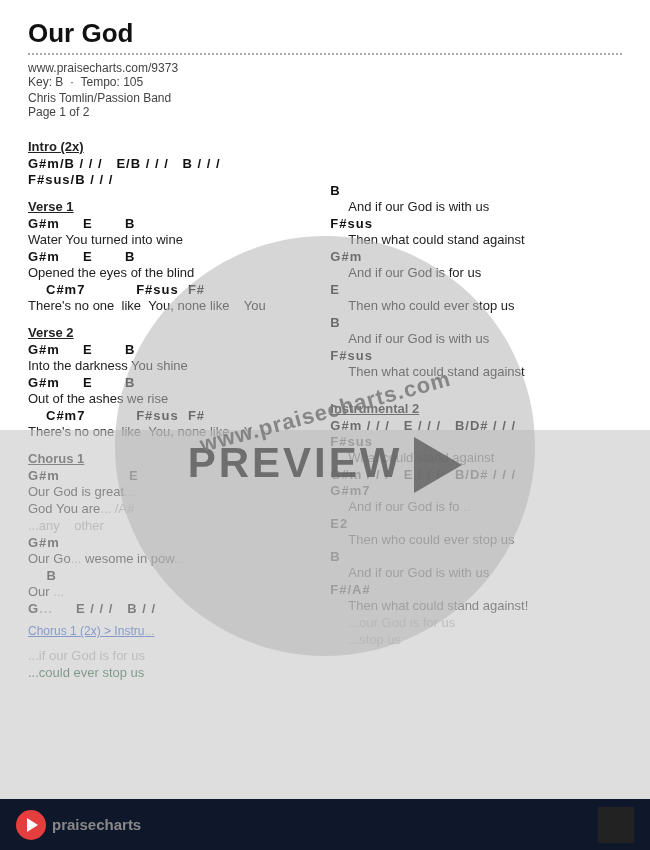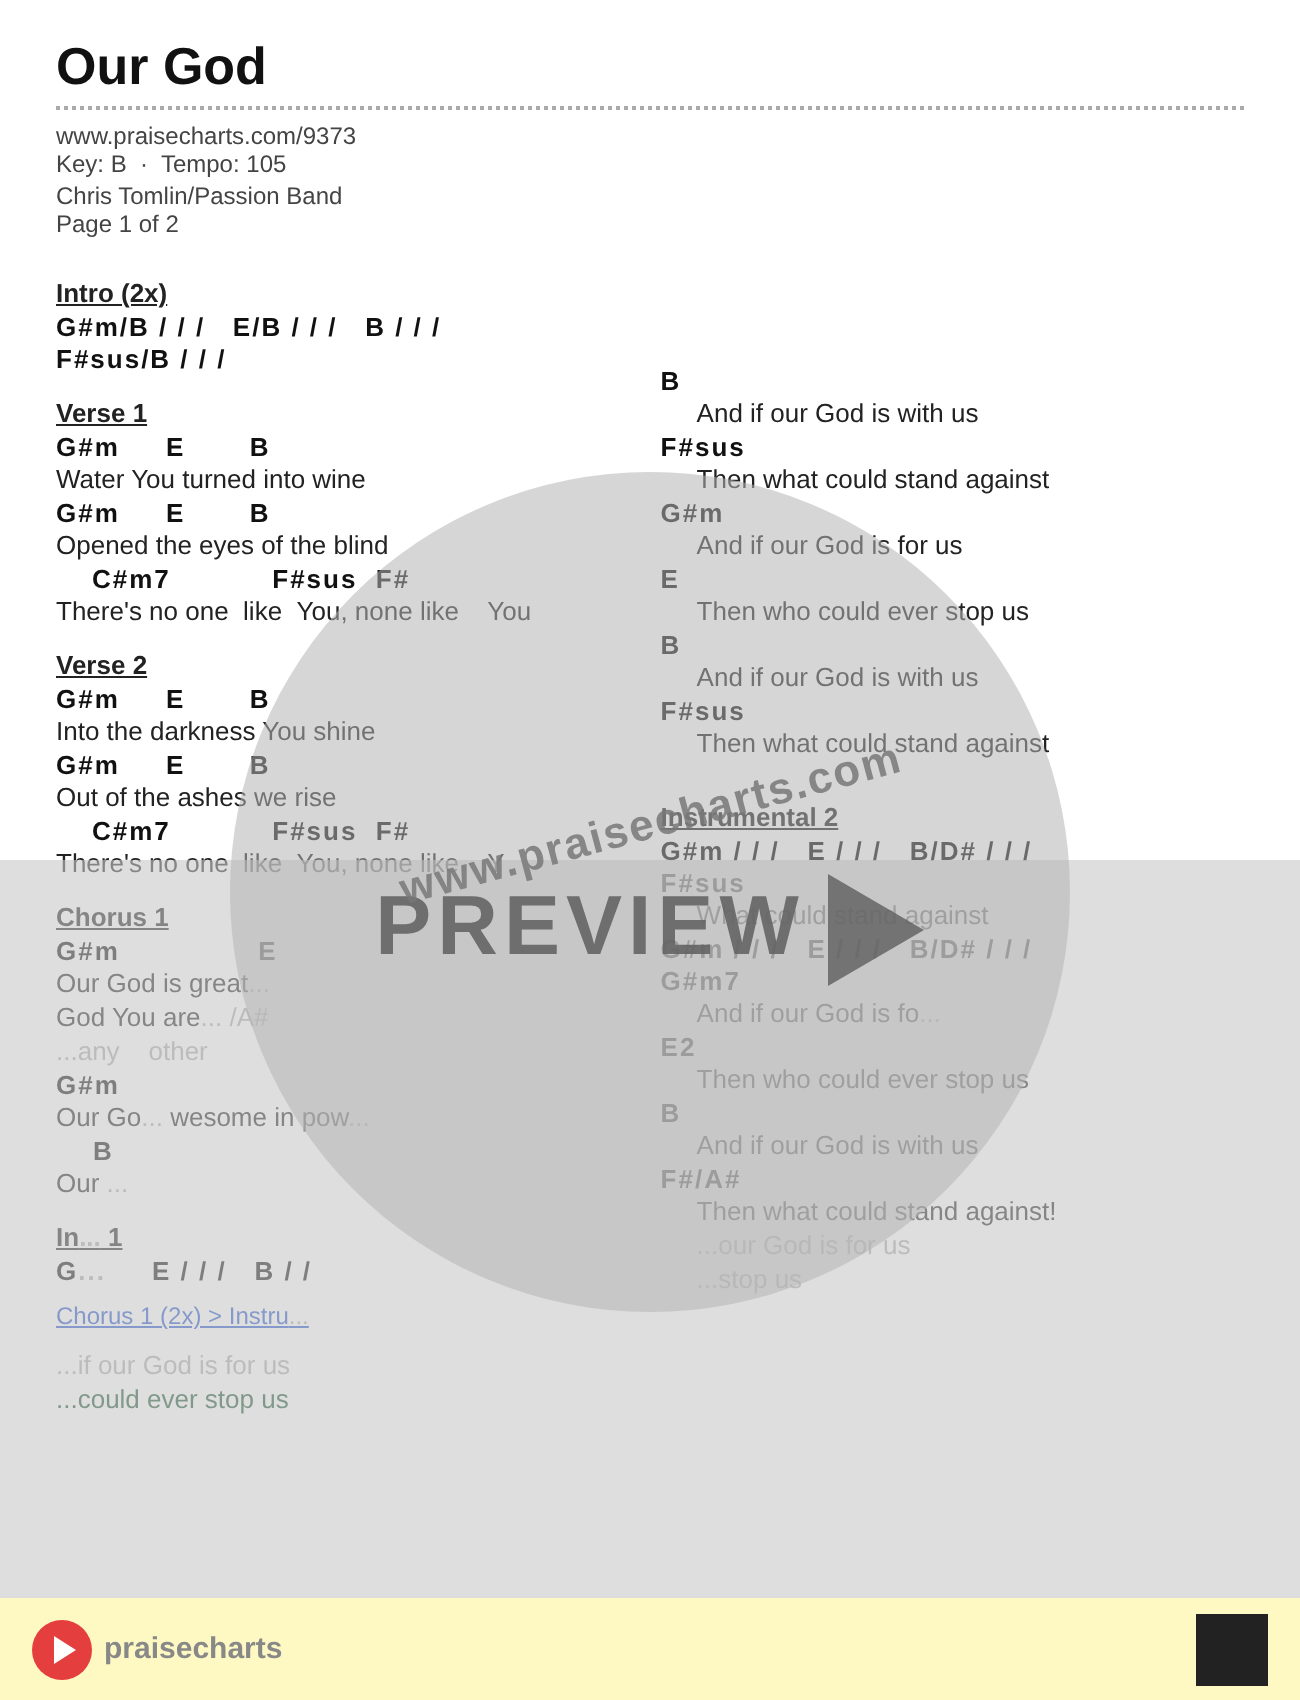--- a/index.html
+++ b/index.html
@@ -144,21 +144,21 @@
       pointer-events: none;
     }
 
     
     .footer {
       position: absolute;
       bottom: 0;
       left: 0;
       width: 650px;
       height: 52px;
-      background: #fef9c3;
+      background: #0f172a;
       display: flex;
       align-items: center;
       padding: 0 16px;
       border-top: 1px solid #ddd;
       z-index: 10;
     }
 
     .footer-logo {
       display: flex;
       align-items: center;
@@ -247,21 +247,20 @@
       <div class="section-label">Chorus 1</div>
       <div class="chord-line">G#m&nbsp;&nbsp;&nbsp;&nbsp;&nbsp;&nbsp;&nbsp;&nbsp;&nbsp;&nbsp;&nbsp;&nbsp;&nbsp;&nbsp; E</div>
       <div class="lyric-line">Our God is great<span style="color:#aaa">...</span></div>
       <div class="lyric-line">God You are<span style="color:#aaa">... /A#</span></div>
       <div class="lyric-line"><span style="color:#aaa">...any&nbsp;&nbsp;&nbsp; other</span></div>
       <div class="chord-line">G#m</div>
       <div class="lyric-line">Our Go<span style="color:#aaa">...</span> wesome in pow<span style="color:#aaa">...</span></div>
       <div class="chord-line">&nbsp;&nbsp;&nbsp; B</div>
       <div class="lyric-line">Our <span style="color:#aaa">...</span></div>
 
-      <div class="section-label">In<span style="color:#aaa">...</span> 1</div>
       <div class="chord-line">G<span style="color:#aaa">...</span>&nbsp;&nbsp;&nbsp;&nbsp; E / / /&nbsp;&nbsp; B / /</div>
 
       <div style="margin-top:8px; font-size:12px; color:#2255cc; text-decoration:underline; cursor:pointer;">Chorus 1 (2x) &gt; Instru<span style="color:#aaa">...</span></div>
 
       <div style="margin-top:10px;">
         <div class="lyric-line"><span style="color:#aaa">...if our God is for us</span></div>
         <div class="lyric-line"><span style="color:#14532d">...could ever stop us</span></div>
       </div>
     </div>
 

